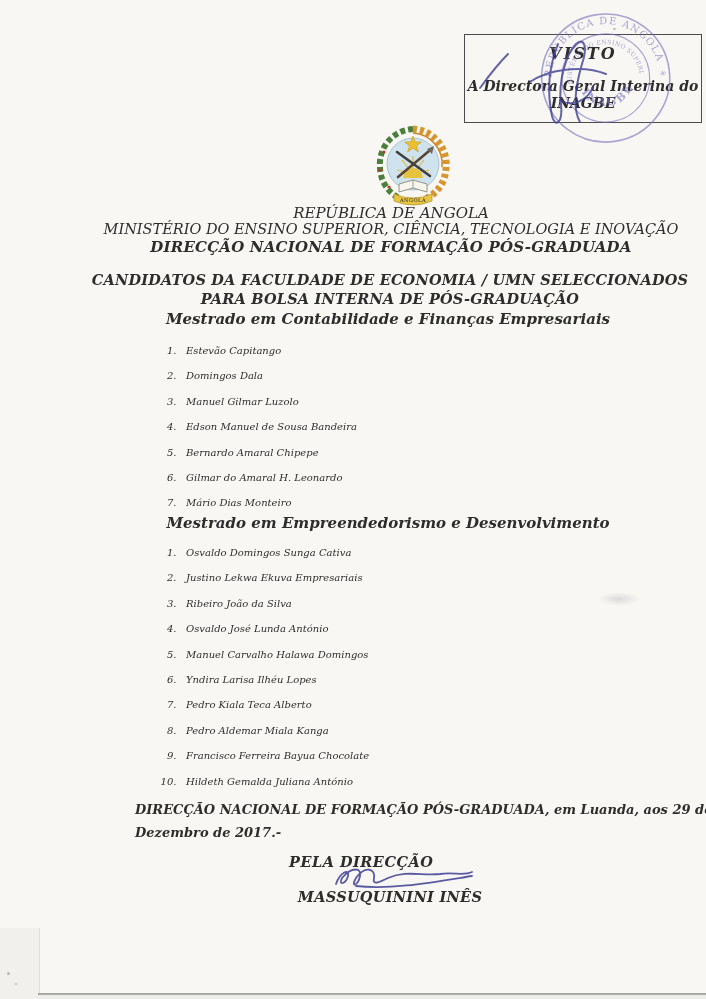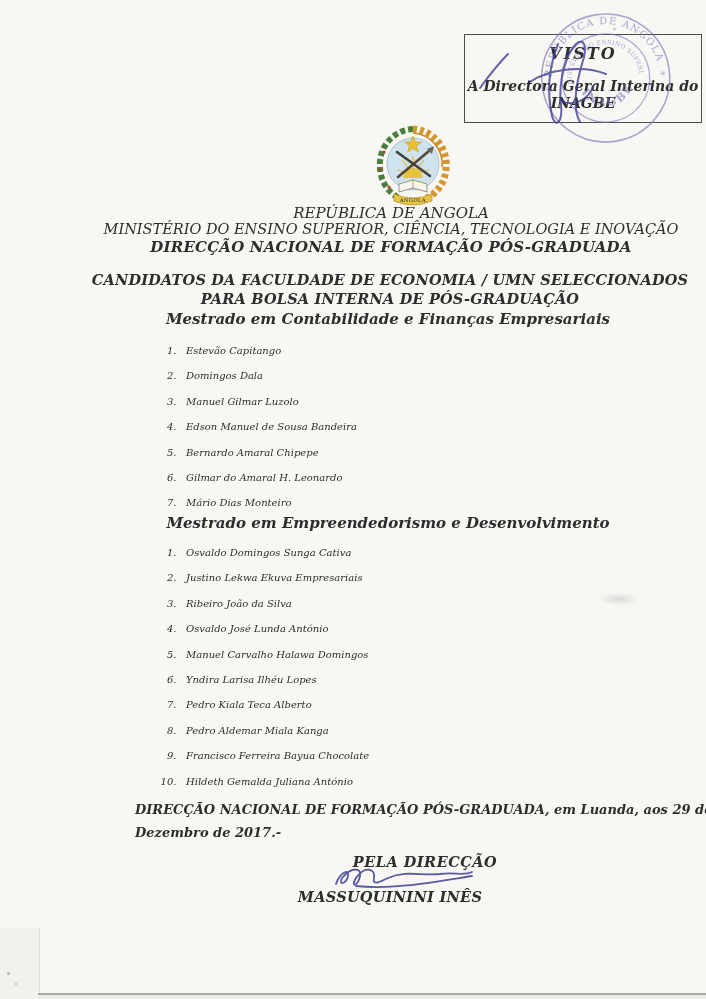--- a/index.html
+++ b/index.html
@@ -53,21 +53,21 @@
     font-size:10px;font-style:italic;
   }
   ol.candidates li{line-height:25.4px;}
   ol.candidates li::marker{content:counter(list-item) ".   ";font-style:italic;}
   .list1{top:338px;}
   .list2{top:540px;}
 
   
   .closing{left:135px;top:799px;width:528px;font-size:13px;line-height:22.5px;}
   .closing .l1{text-align:justify;text-align-last:justify;white-space:nowrap;}
-  .sig-block-title{left:305px;top:853px;width:240px;text-align:center;font-size:14.5px;letter-spacing:.5px;}
+  .sig-block-title{left:289px;top:853px;width:240px;font-size:14.5px;letter-spacing:.5px;}
   .sig-block-name{left:268px;top:888px;width:244px;text-align:center;font-size:14.5px;letter-spacing:.3px;}
 
   
   .scan-left-strip{left:0;top:928px;width:40px;height:71px;background:#f1f0ec;border-right:1px solid #e0dfd9;}
   .scan-bottom-line{left:38px;top:993px;width:668px;height:2px;background:#aaaaa5;}
   .scan-bottom-under{left:38px;top:995px;width:668px;height:4px;background:#ececea;}
   .speck{position:absolute;background:#8a8a86;border-radius:50%;opacity:.55;}
   .smudge{left:598px;top:592px;width:42px;height:14px;opacity:.18;
     background:radial-gradient(ellipse at center,#5a5a74 0%,transparent 70%);}
 </style>

